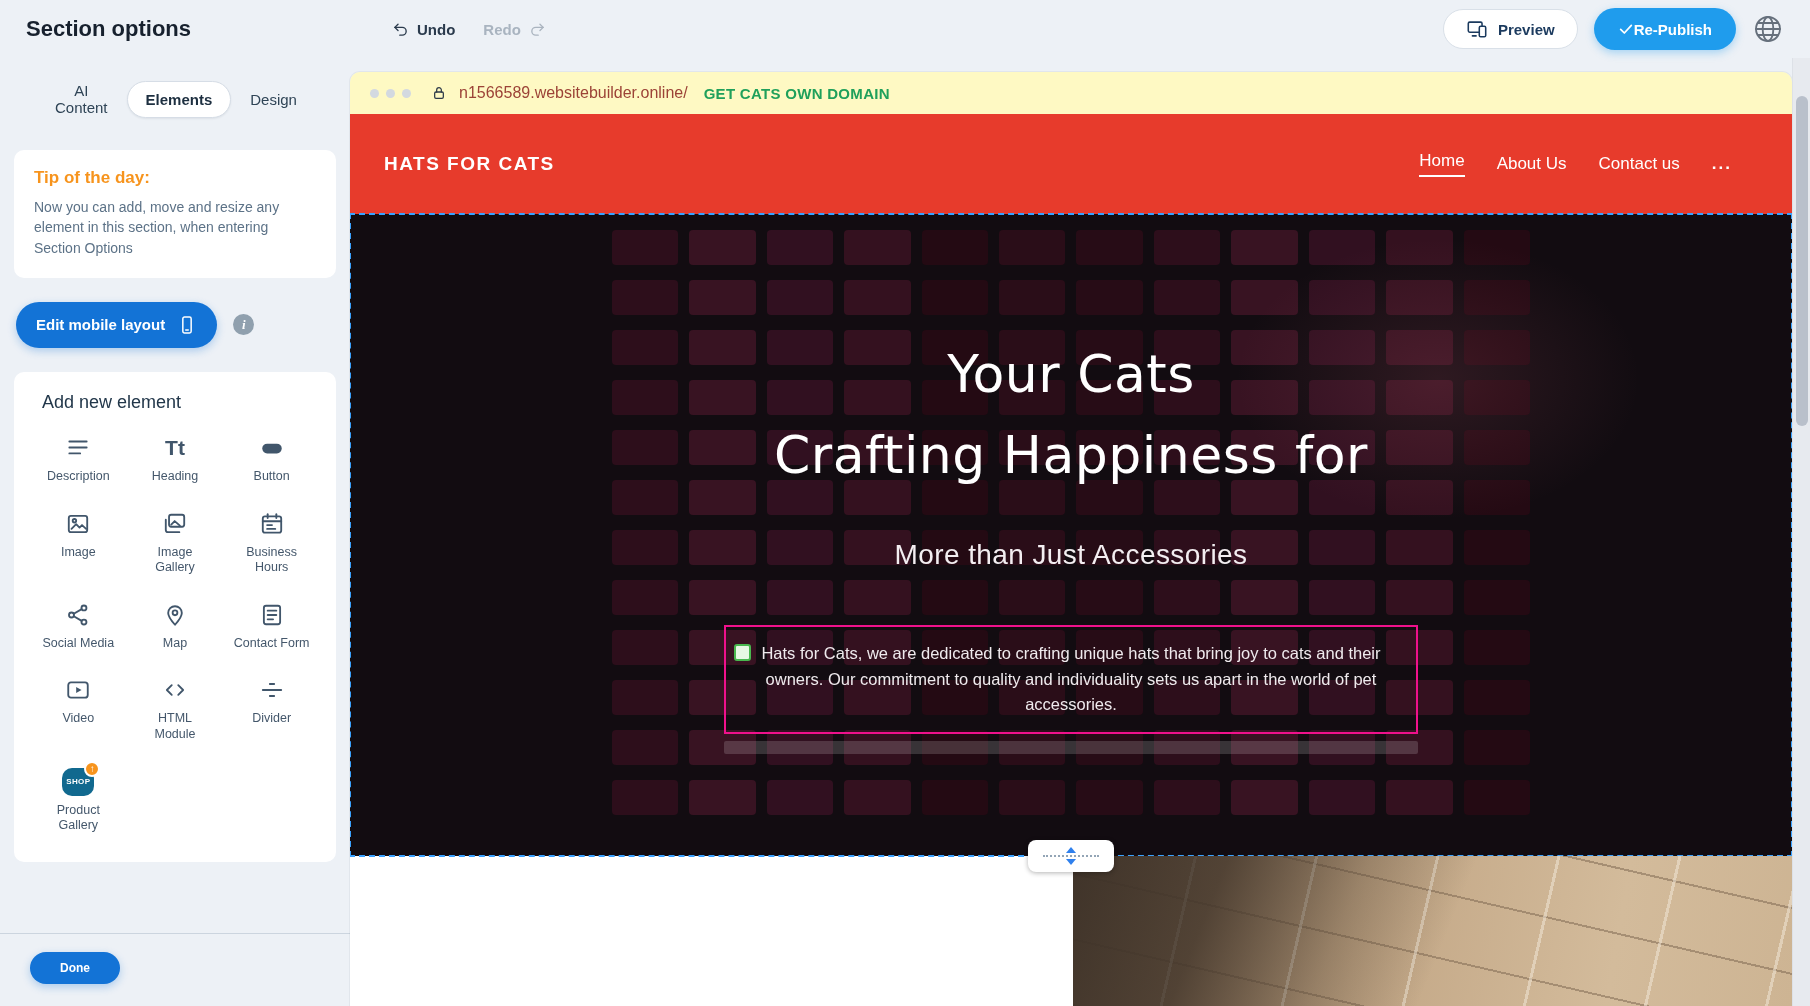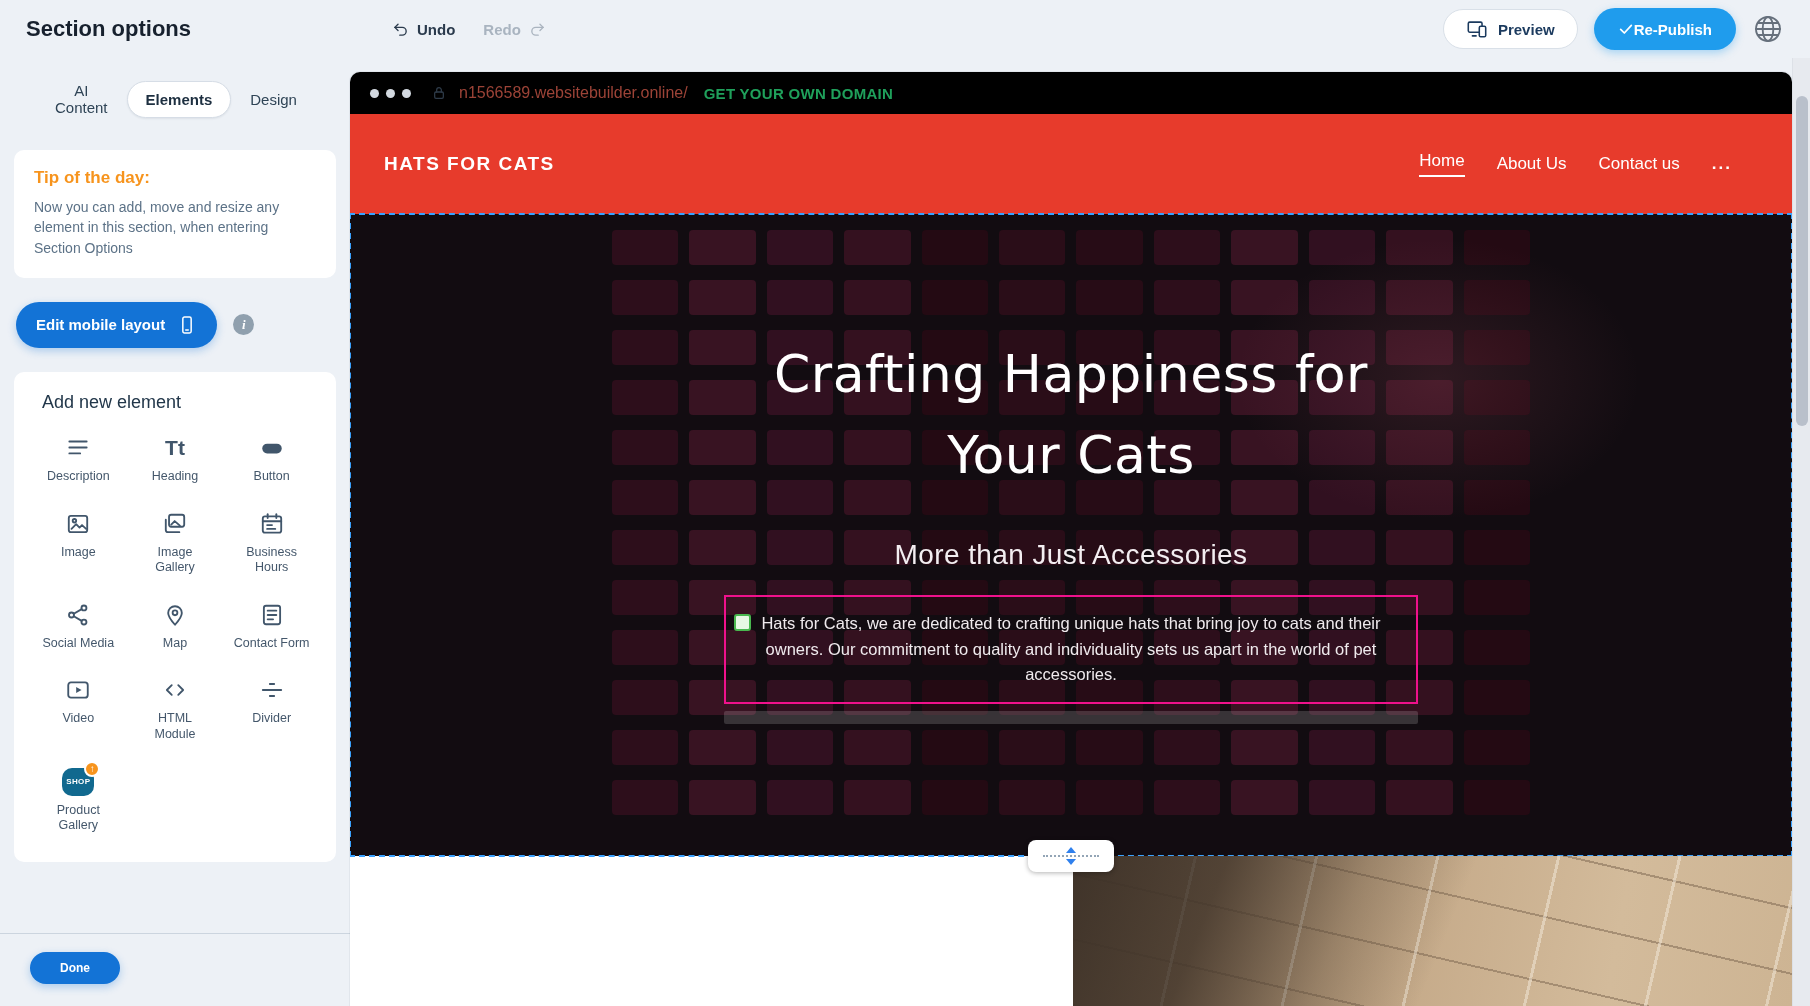--- a/index.html
+++ b/index.html
@@ -44,21 +44,21 @@
   .tt { font-size:21px; font-weight:600; color:#41566b; line-height:26px; }
   .shop-icon { position:relative; height:26px; display:flex; align-items:center; }
   .shop-pill { width:32px; height:28px; border-radius:10px; background:#11698f; color:#fff; font-size:8px; font-weight:700; letter-spacing:.4px; display:flex; align-items:center; justify-content:center; }
   .shop-up { position:absolute; top:-8px; right:-6px; width:16px; height:16px; border-radius:50%; background:#f7941d; color:#fff; font-size:10px; display:flex; align-items:center; justify-content:center; border:2px solid #fff; }
   .sidebar-footer { margin:auto -14px 0; border-top:1px solid #ccd5df; padding:18px 30px 22px; }
   .btn-done { background:#1373d6; color:#fff; border:none; border-radius:999px; height:32px; padding:0 30px; font-size:12px; font-weight:600; box-shadow:0 3px 8px rgba(19,115,214,.3); }
 
   
   .main { flex:1; position:relative; padding:14px 18px 0 0; min-width:0; }
   .browser { height:100%; display:flex; flex-direction:column; border-radius:10px 10px 0 0; overflow:hidden; box-shadow:0 0 0 1px rgba(20,40,60,.05); }
-  .browser-bar { height:42px; flex:none; background:#000000; display:flex; align-items:center; padding:0 20px; }
+  .browser-bar { height:42px; flex:none; background:#fef9c3; display:flex; align-items:center; padding:0 20px; }
   .win-dots { display:flex; gap:7px; margin-right:20px; }
   .win-dots span { width:9px; height:9px; border-radius:50%; background:#d3d9e0; }
   .url { font-size:16px; color:#9c4337; margin-left:12px; }
   .domain-link { font-size:15px; font-weight:700; color:#1fa05b; margin-left:16px; letter-spacing:.3px; background:none; border:none; }
 
   .site { flex:1; display:flex; flex-direction:column; min-height:0; }
   .site-header { height:100px; flex:none; background:#e73b2c; display:flex; align-items:center; padding:0 34px; }
   .logo { color:#fff; font-size:19px; font-weight:700; letter-spacing:1.5px; }
   .nav { margin-left:auto; display:flex; align-items:center; gap:32px; padding-right:26px; }
   .nav-link { color:#fff; font-size:17px; background:none; border:none; }
@@ -70,21 +70,21 @@
            display:grid; grid-template-columns:repeat(12,1fr); grid-auto-rows:35px; gap:15px 11px; }
   .tile { background:#2d0e1b; border-radius:4px; }
   .tile.t1 { background:#34111f; } .tile.t2 { background:#270c16; }
   .tile.t3 { background:#311020; } .tile.t4 { background:#2a0d18; }
   .tile.t5 { background:#381322; } .tile.t6 { background:#240a13; }
   .hero-glow { position:absolute; left:56%; top:-30px; width:560px; height:390px; pointer-events:none;
                background:radial-gradient(closest-side, rgba(196,94,116,.16), rgba(196,94,116,0) 72%); }
   .hero-content { position:absolute; inset:0; display:flex; flex-direction:column; align-items:center; padding-top:120px; }
   .hero-h { font-family:"DejaVu Sans", sans-serif; font-weight:500; font-size:52px; line-height:1.55; color:#fff; text-align:center; letter-spacing:.5px; }
   .hero-sub { margin-top:44px; font-family:Liberation Sans, sans-serif; font-size:28px; color:#f3eef1; letter-spacing:.4px; }
-  .para-box { margin-top:24px; position:relative; width:694px; border:2px solid #f0118c; padding:14px 26px; display:flex; align-items:center; justify-content:center; }
+  .para-box { margin-top:54px; position:relative; width:694px; border:2px solid #f0118c; padding:14px 26px; display:flex; align-items:center; justify-content:center; }
   .para { font-size:16.5px; line-height:1.55; color:#efeaed; text-align:center; }
   .para-handle { position:absolute; left:8px; top:17px; width:17px; height:17px; background:#e7f8e4; border:2px solid #49b84f; border-radius:3px; }
   .ghost-bar { margin-top:7px; width:694px; height:13px; background:rgba(255,255,255,.16); border-radius:2px; }
   .resize-pill { position:absolute; left:50%; bottom:-16px; transform:translateX(-50%); width:86px; height:32px; background:#fff; border-radius:8px;
                  box-shadow:0 1px 5px rgba(0,0,0,.3); display:flex; flex-direction:column; align-items:center; justify-content:center; gap:2px; z-index:6; border:none; }
   .arrow-up { width:0; height:0; border-left:5px solid transparent; border-right:5px solid transparent; border-bottom:6px solid #2f80ed; }
   .arrow-down { width:0; height:0; border-left:5px solid transparent; border-right:5px solid transparent; border-top:6px solid #2f80ed; }
   .dotted-line { width:56px; border-top:2px dotted #93a5b6; }
 
   .next-section { flex:1; display:flex; min-height:0; }
@@ -306,21 +306,21 @@
           <span class="win-dots">
               <span></span>
               <span></span>
               <span></span>
             </span>
           <svg width="16" height="16" viewBox="0 0 24 24" fill="none" stroke="#2e3b49" stroke-width="1.9" stroke-linecap="round">
               <rect x="5.5" y="10.5" width="13" height="9.5" rx="2"></rect>
               <path d="M8.5 10.5V7.5a3.5 3.5 0 0 1 7 0v3"></path>
             </svg>
           <span class="url">n1566589.websitebuilder.online/</span>
-          <button class="domain-link">GET YOUR OWN DOMAIN</button>
+          <button class="domain-link">GET CATS OWN DOMAIN</button>
         </div>
 
         <div class="site">
 
           <div class="site-header">
             <span class="logo">HATS FOR CATS</span>
             <nav class="nav">
               <button class="nav-link active">Home</button>
               <button class="nav-link">About Us</button>
               <button class="nav-link">Contact us</button>
@@ -471,22 +471,22 @@
                 <div class="tile t2"></div>
                 <div class="tile t0"></div>
                 <div class="tile t5"></div>
                 <div class="tile t3"></div>
                 <div class="tile t1"></div>
                 <div class="tile t6"></div>
               </div>
             <div class="hero-glow"></div>
             <div class="hero-content">
               <h2 class="hero-h">
+                <span style="display:block">Your Cats</span>
                 <span style="display:block">Crafting Happiness for</span>
-                <span style="display:block">Your Cats</span>
               </h2>
               <div class="hero-sub">More than Just Accessories</div>
               <div class="para-box">
                 <span class="para-handle"></span>
                 <p class="para">Hats for Cats, we are dedicated to crafting unique hats that bring joy to cats and their owners. Our commitment to quality and individuality sets us apart in the world of pet accessories.</p>
               </div>
               <div class="ghost-bar"></div>
             </div>
             <button class="resize-pill">
               <span class="arrow-up"></span>

